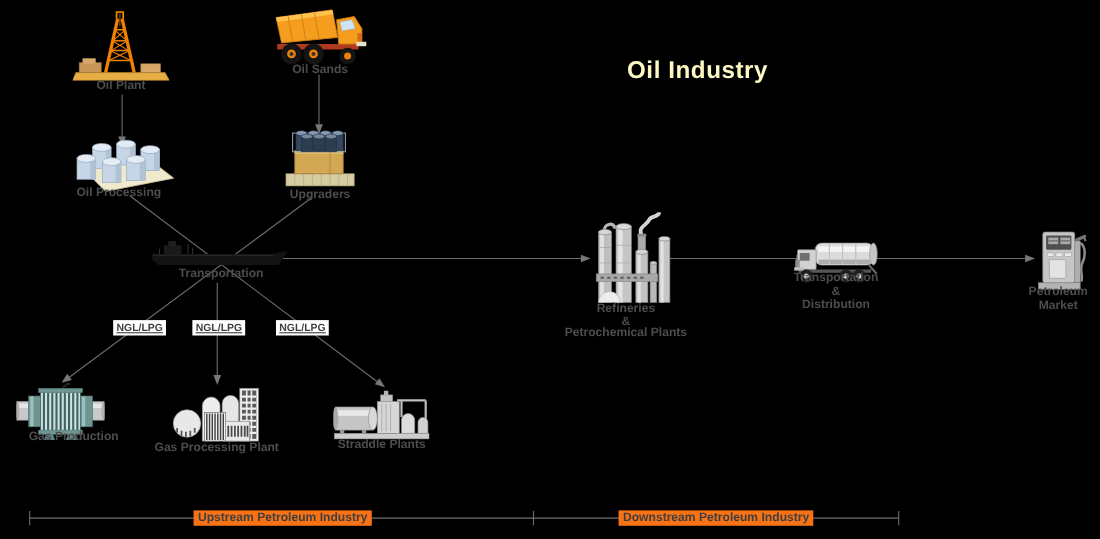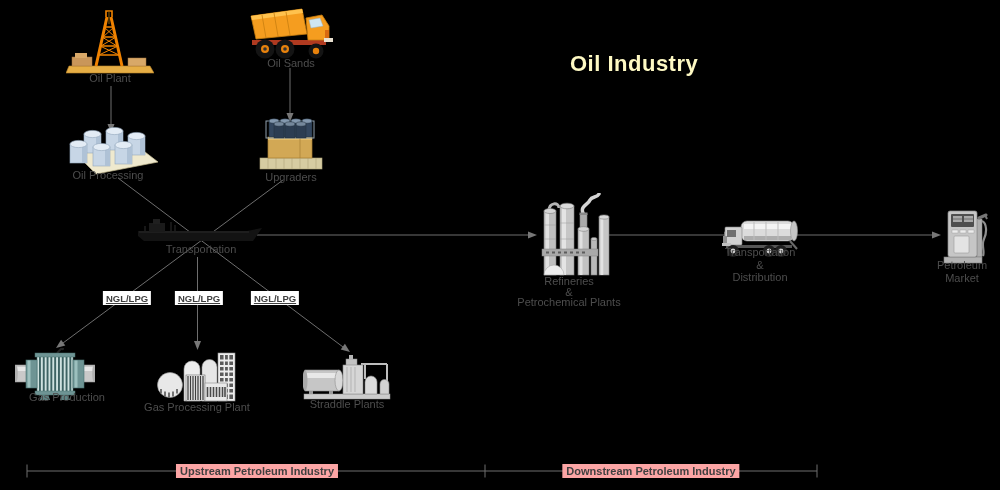--- a/index.html
+++ b/index.html
@@ -1,23 +1,23 @@
 <!DOCTYPE html>
 <html><head>
 <meta charset="utf-8">
 <style>
   html,body{margin:0;padding:0;background:#000;}
   #canvas{position:relative;width:1000px;height:490px;background:#000;overflow:hidden;
           font-family:"Liberation Sans",sans-serif;}
   .icon{position:absolute;}
-  .nlabel{position:absolute;color:#4d4d4d;font-weight:normal;font-size:11px;line-height:12.5px;
+  .nlabel{position:absolute;color:#4d4d4d;font-weight:bold;font-size:11px;line-height:12.5px;
           text-align:center;white-space:pre-line;}
   .tag{position:absolute;transform:translate(-50%,-50%);background:#fff;color:#3f3f3f;
        font-size:9.5px;font-weight:bold;padding:1.5px 3px;white-space:nowrap;text-decoration:underline;}
-  .section-tag{position:absolute;transform:translate(-50%,-50%);background:#fca5a5;color:#3f3f3f;
+  .section-tag{position:absolute;transform:translate(-50%,-50%);background:#f97316;color:#3f3f3f;
        font-size:11px;font-weight:bold;padding:1px 4px;white-space:nowrap;}
   #title{position:absolute;left:570px;top:51px;font-size:22px;font-weight:bold;color:#fef9c3;letter-spacing:.5px;}
   svg{display:block;}
 </style>
 </head>
 <body>
 
 <div id="canvas">
 
   <svg width="1000" height="490" viewBox="0 0 1000 490" style="position:absolute;left:0;top:0">

